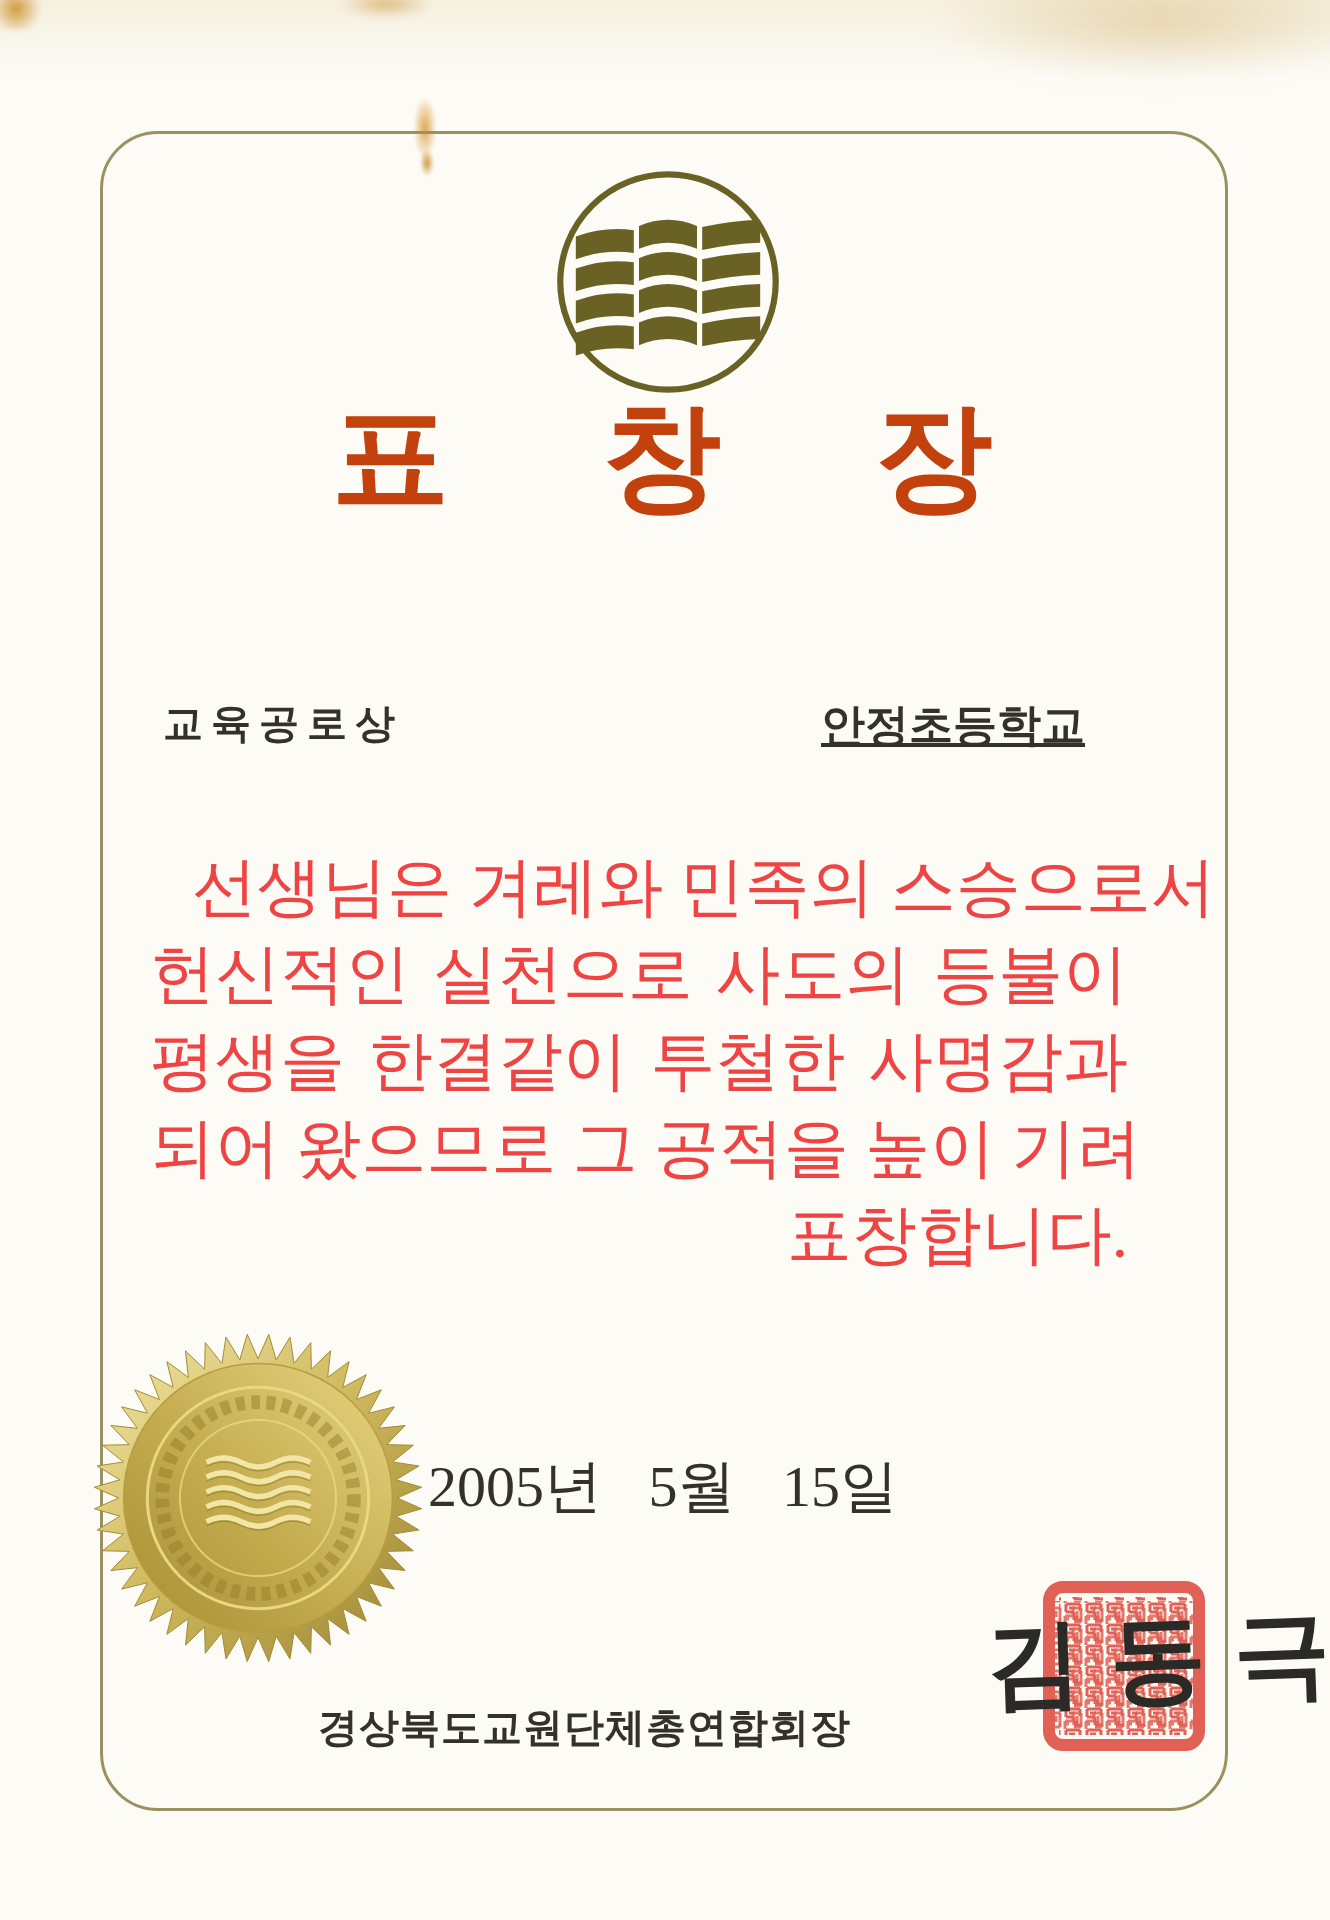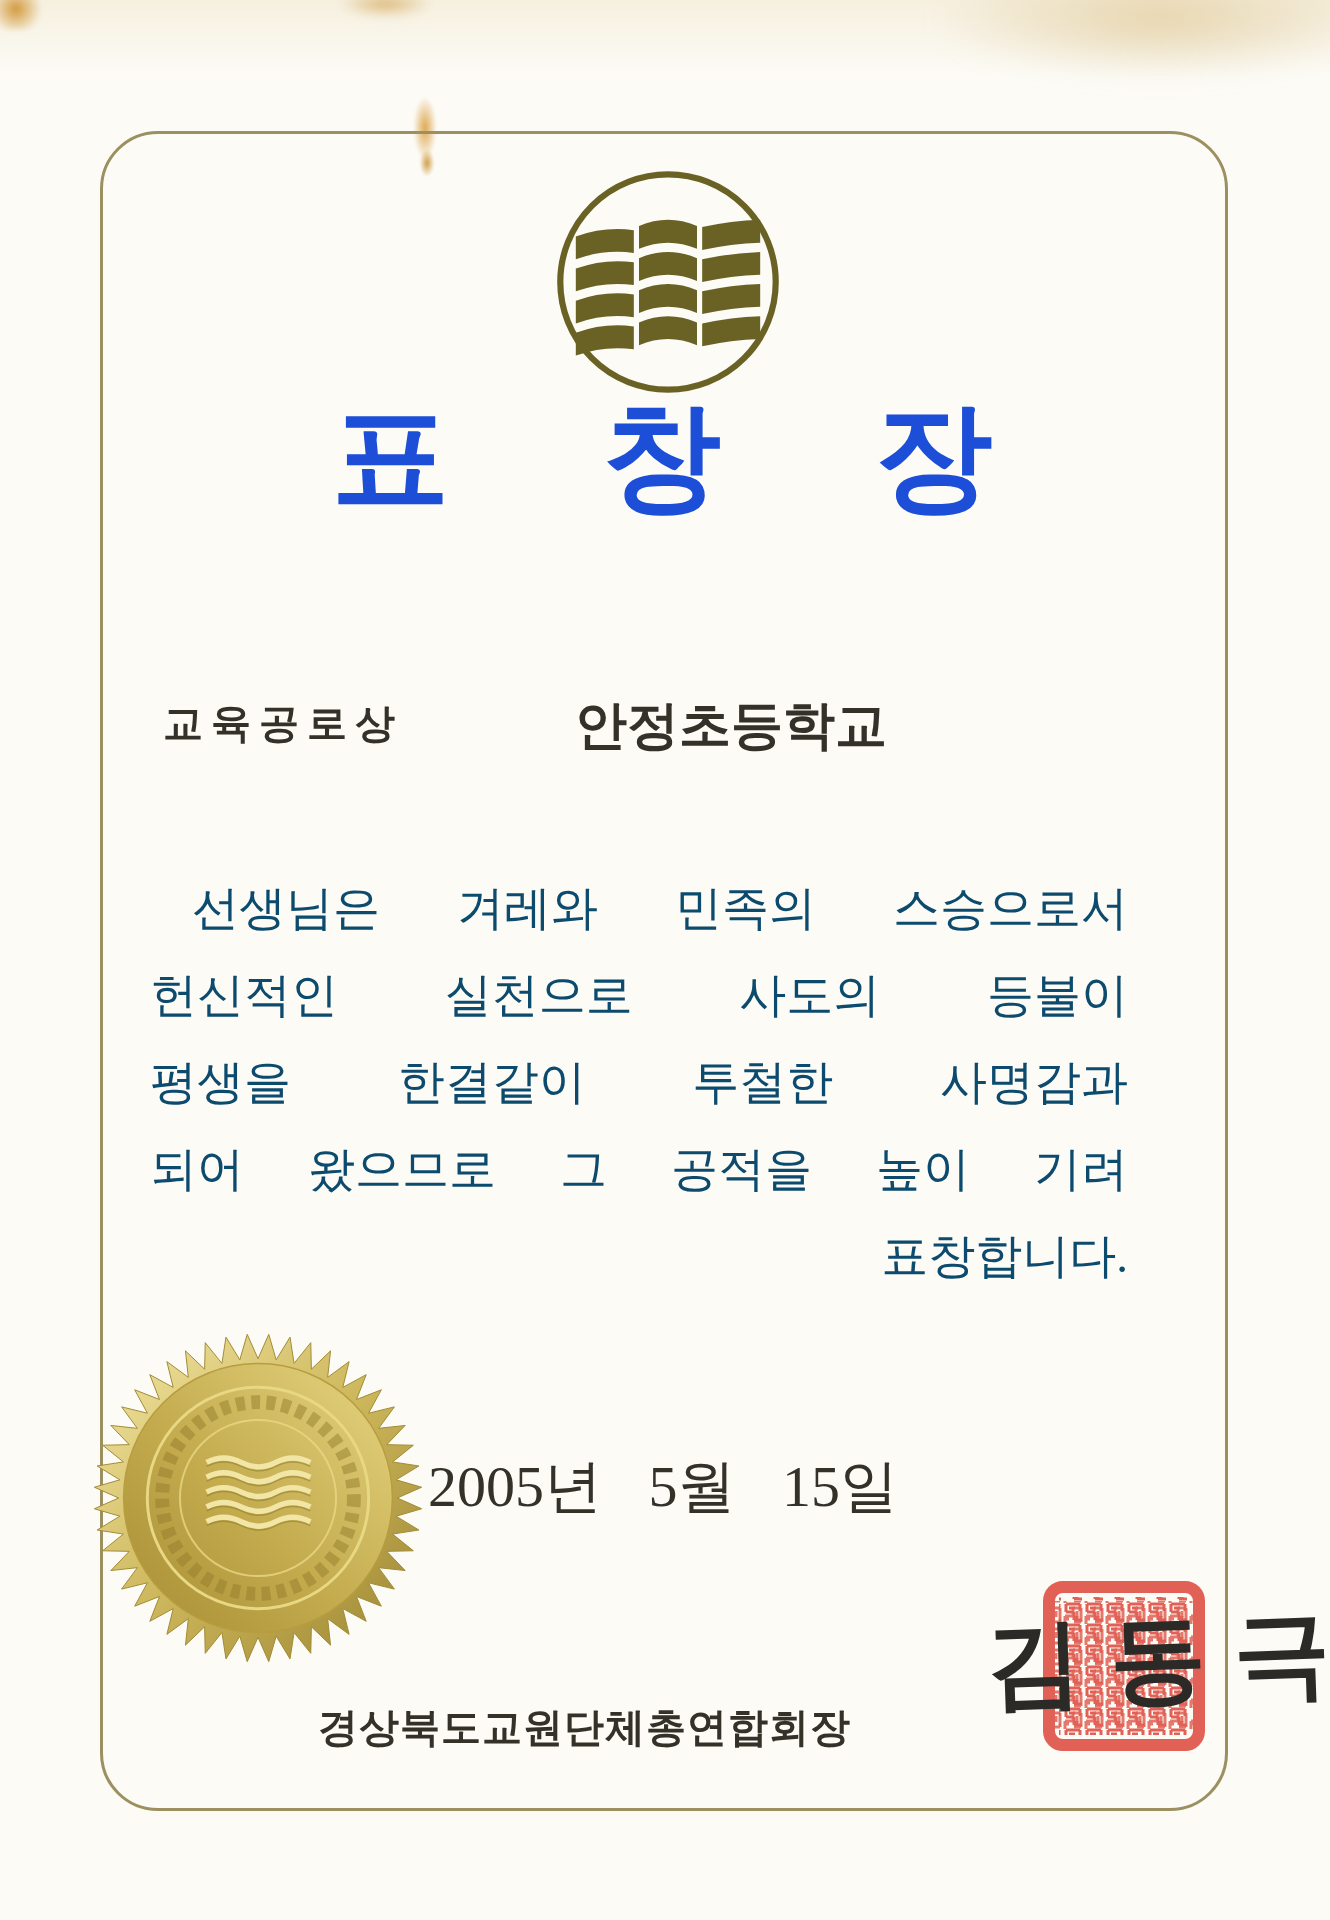--- a/index.html
+++ b/index.html
@@ -15,33 +15,33 @@
     border:3.5px solid #9d9060;border-radius:58px;
   }
   .cert-number{
     position:absolute;left:138px;top:288px;font-size:57px;font-weight:600;
     letter-spacing:5px;white-space:nowrap;
   }
   .emblem{position:absolute;left:552px;top:166px;width:232px;height:232px;}
   .cert-title{
     position:absolute;left:100px;top:378px;width:1126px;text-align:center;
     font-size:118px;font-weight:700;word-spacing:120px;letter-spacing:2px;
-    color:#1d4ed8;white-space:nowrap;
+    color:#c2410c;white-space:nowrap;
   }
   .award-name{
     position:absolute;left:163px;top:696px;font-size:40px;font-weight:600;
     letter-spacing:8px;white-space:nowrap;
   }
   .recipient{
-    position:absolute;left:575px;top:684px;width:510px;text-align:left;
-    font-size:52px;font-weight:600;line-height:84px;
+    position:absolute;left:575px;top:684px;width:510px;text-align:right;
+    font-size:44px;font-weight:600;line-height:84px;text-decoration:underline;
   }
   .body-text{
-    position:absolute;left:150px;top:865px;width:978px;
-    font-size:47px;font-weight:500;line-height:87px;color:#0c4a6e;
+    position:absolute;left:150px;top:844px;width:978px;
+    font-size:65px;font-weight:500;line-height:87px;color:#ef4444;
   }
   .jline{text-align:justify;text-align-last:justify;white-space:nowrap;}
   .jline.first{text-indent:42px;}
   .lastline{text-align:right;}
   .foil-seal{position:absolute;left:90px;top:1330px;width:336px;height:336px;}
   .cert-date{
     position:absolute;left:100px;top:1448px;width:1126px;text-align:center;
     font-size:58px;font-weight:500;word-spacing:32px;white-space:nowrap;
   }
   .issuer-title{

